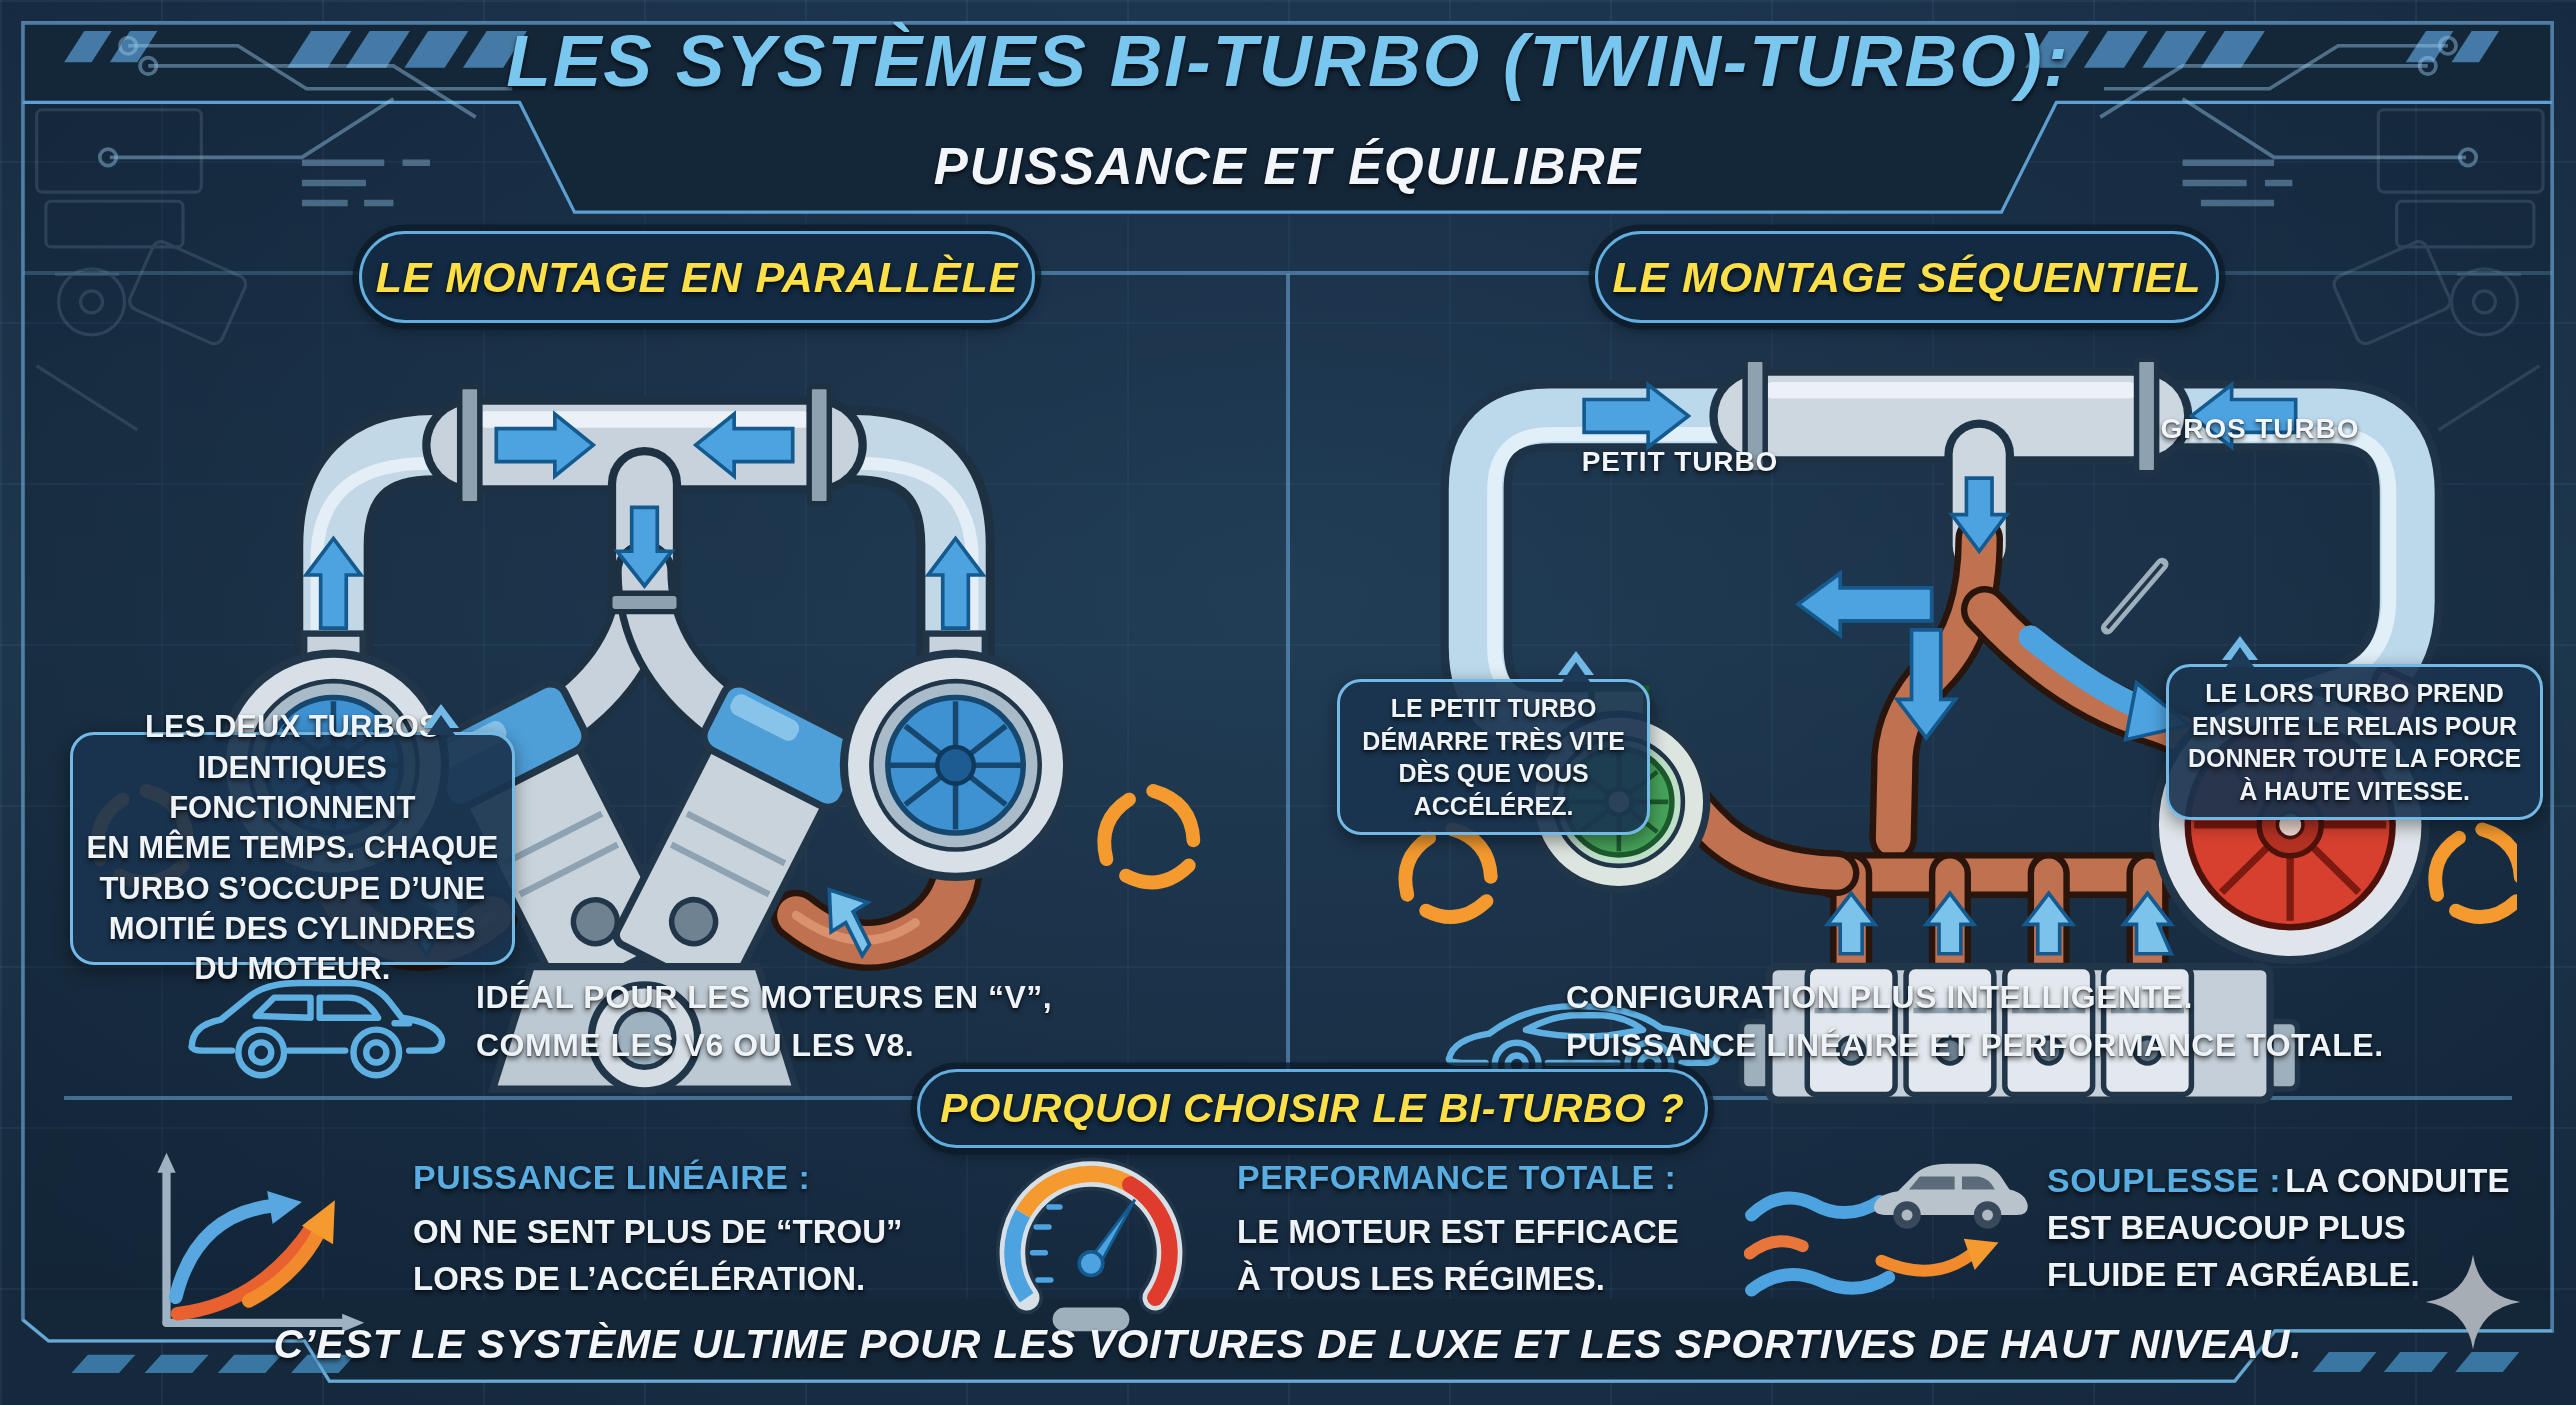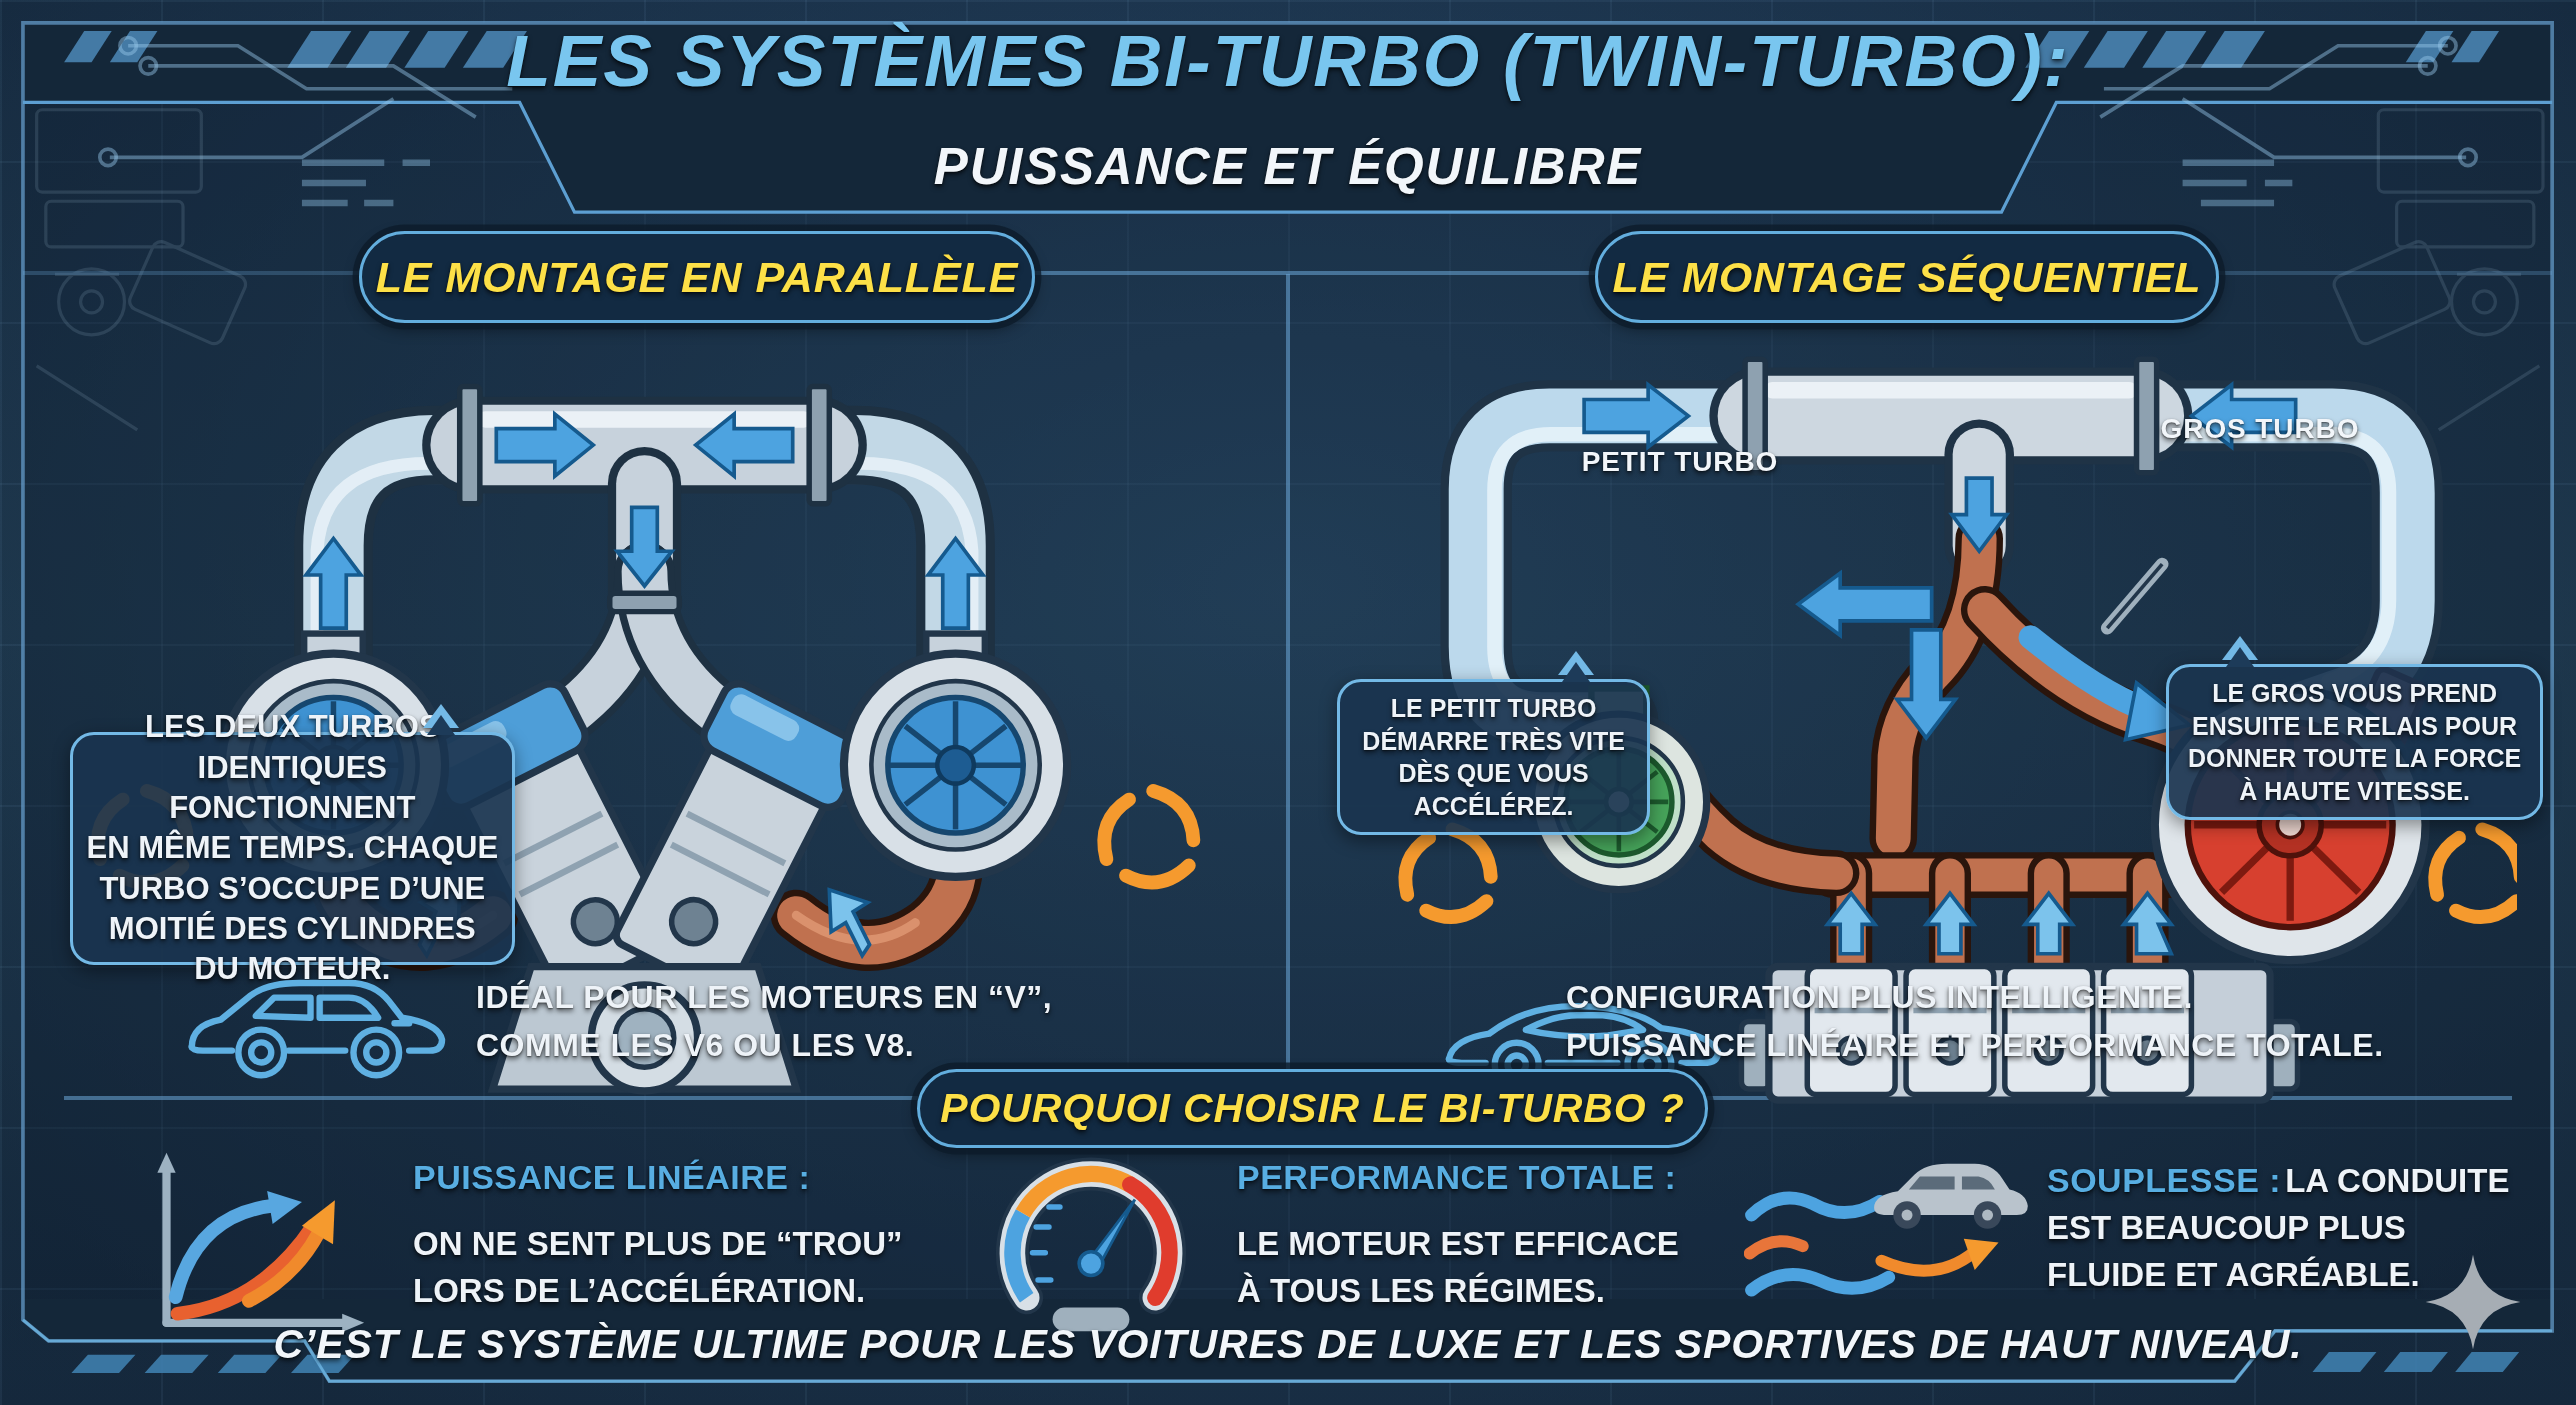--- a/index.html
+++ b/index.html
@@ -33,21 +33,21 @@
     color:#eef3f8;text-align:center;white-space:pre-line;
     display:flex;align-items:center;justify-content:center;}
   .bubble::before{content:"";position:absolute;top:-31px;border:18.3px solid transparent;
     border-bottom:24px solid #73b9e6;border-top:0;}
   .bubble::after{content:"";position:absolute;top:-20px;border:14.6px solid transparent;
     border-bottom:20px solid #1d3b59;border-top:0;}
   .tail-right::before{right:53px;} .tail-right::after{right:57px;}
   .tail-left::before{left:53px;}  .tail-left::after{left:57px;}
   .caption{font-size:32px;line-height:1.5;white-space:pre-line;letter-spacing:0.5px;}
   .turbo-label{font-size:28px;letter-spacing:0.9px;color:#f2f6fa;}
-  .feat-label{font-size:34px;color:#58aee2;letter-spacing:0.5px;display:block;margin-bottom:24px;}
+  .feat-label{font-size:34px;color:#58aee2;letter-spacing:0.5px;display:block;margin-bottom:12px;}
   .feat-label.inline{display:inline;margin:0;}
   .feat-text{font-size:33px;color:#eef3f8;line-height:1.42;white-space:pre-line;}
   .footer-text{font-size:41px;letter-spacing:0.9px;color:#f2f6fa;}
 </style>
 </head>
 <body>
 
 <div id="stage">
   <div id="grid"></div>
 
@@ -382,21 +382,21 @@
   <div class="abs bubble tail-right shadowed" style="left:70px;top:732px;width:413px;height:216px;font-size:31px;line-height:1.3;padding:5.5px 12.8px;">LES DEUX TURBOS
 IDENTIQUES FONCTIONNENT
 EN MÊME TEMPS. CHAQUE
 TURBO S’OCCUPE D’UNE
 MOITIÉ DES CYLINDRES
 DU MOTEUR.</div>
   <div class="abs bubble tail-right shadowed" style="left:1337px;top:679px;width:289px;height:143px;font-size:25px;line-height:1.3;padding:3.7px 9.1px;">LE PETIT TURBO
 DÉMARRE TRÈS VITE
 DÈS QUE VOUS
 ACCÉLÉREZ.</div>
-  <div class="abs bubble tail-left shadowed" style="left:2166px;top:664px;width:353px;height:143px;font-size:25px;line-height:1.3;padding:3.7px 9.1px;">LE GROS VOUS PREND
+  <div class="abs bubble tail-left shadowed" style="left:2166px;top:664px;width:353px;height:143px;font-size:25px;line-height:1.3;padding:3.7px 9.1px;">LE LORS TURBO PREND
 ENSUITE LE RELAIS POUR
 DONNER TOUTE LA FORCE
 À HAUTE VITESSE.</div>
 
   <svg class="abs" style="left:179px;top:959px;" width="274" height="133" viewBox="0 0 300 145">
     <g fill="none" stroke="#5fb0e2" stroke-width="7" stroke-linejoin="round" stroke-linecap="round">
       <path d="M14,96 Q14,72 46,66 L78,40 Q96,26 132,26 L186,26 Q214,26 230,46 L244,64 Q284,70 288,88 Q288,100 274,100 L252,100"></path>
       <path d="M120,100 H182"></path>
         <path d="M14,96 Q15,100 26,100 H58"></path>
       <path d="M84,62 L104,42 H144 V64 Z M154,64 V42 H186 Q202,42 214,58 L218,64 Z"></path>

